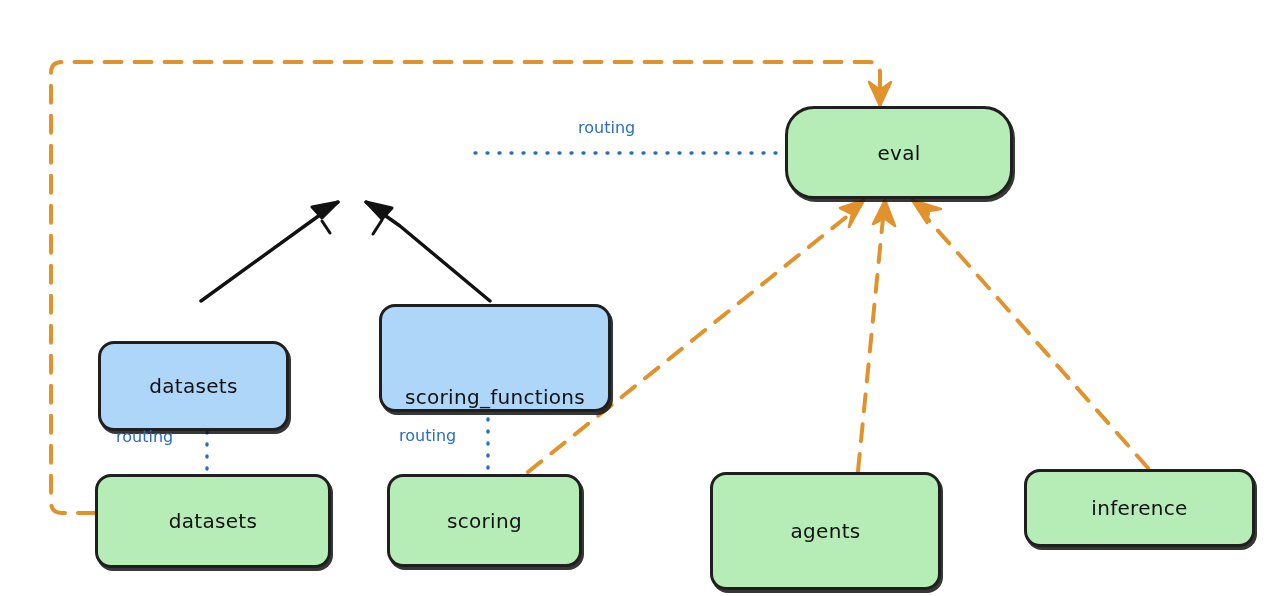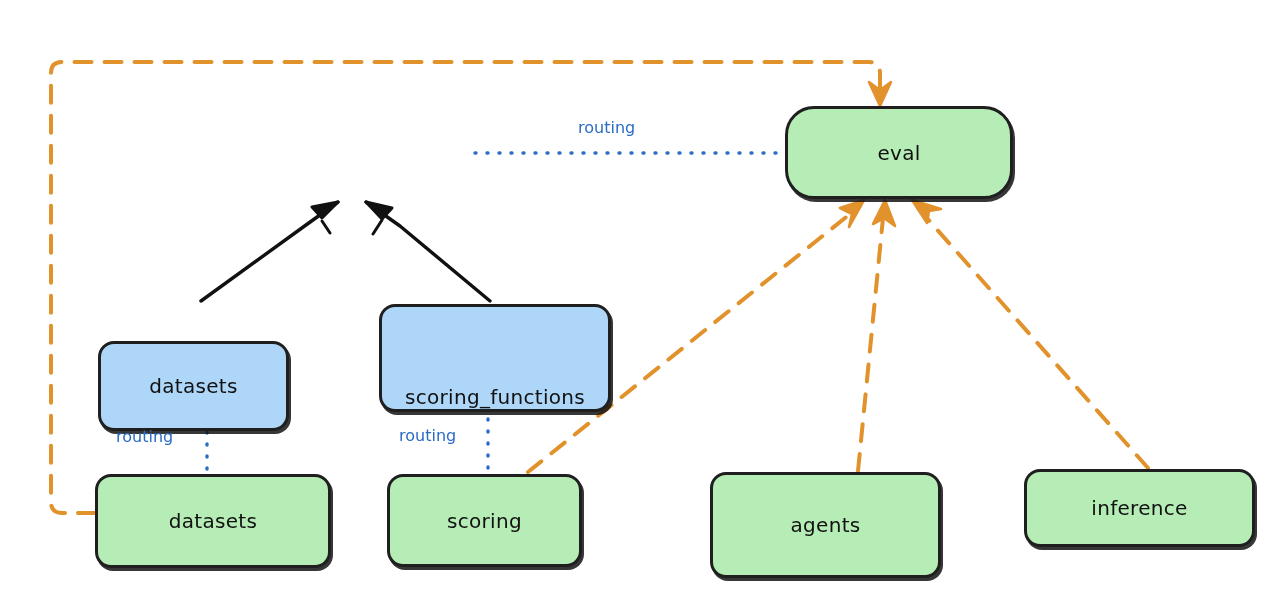--- a/index.html
+++ b/index.html
@@ -129,21 +129,21 @@
   </div>
 
   <div class="node-box node-green" style="left:95px; top:474px; width:236px; height:94px;">
     <span class="node-label">datasets</span>
   </div>
 
   <div class="node-box node-green" style="left:387px; top:474px; width:195px; height:93px;">
     <span class="node-label">scoring</span>
   </div>
 
-  <div class="node-box node-green" style="left:710px; top:472px; width:231px; height:106px;align-items:center;">
+  <div class="node-box node-green" style="left:710px; top:472px; width:231px; height:118px;align-items:center;">
     <span class="node-label">agents</span>
   </div>
 
   <div class="node-box node-green" style="left:1024px; top:469px; width:231px; height:78px;">
     <span class="node-label">inference</span>
   </div>
 
   <div class="edge-label" style="left:578px; top:118px;">routing</div>
 
   <div class="edge-label" style="left:116px; top:427px;">routing</div>

